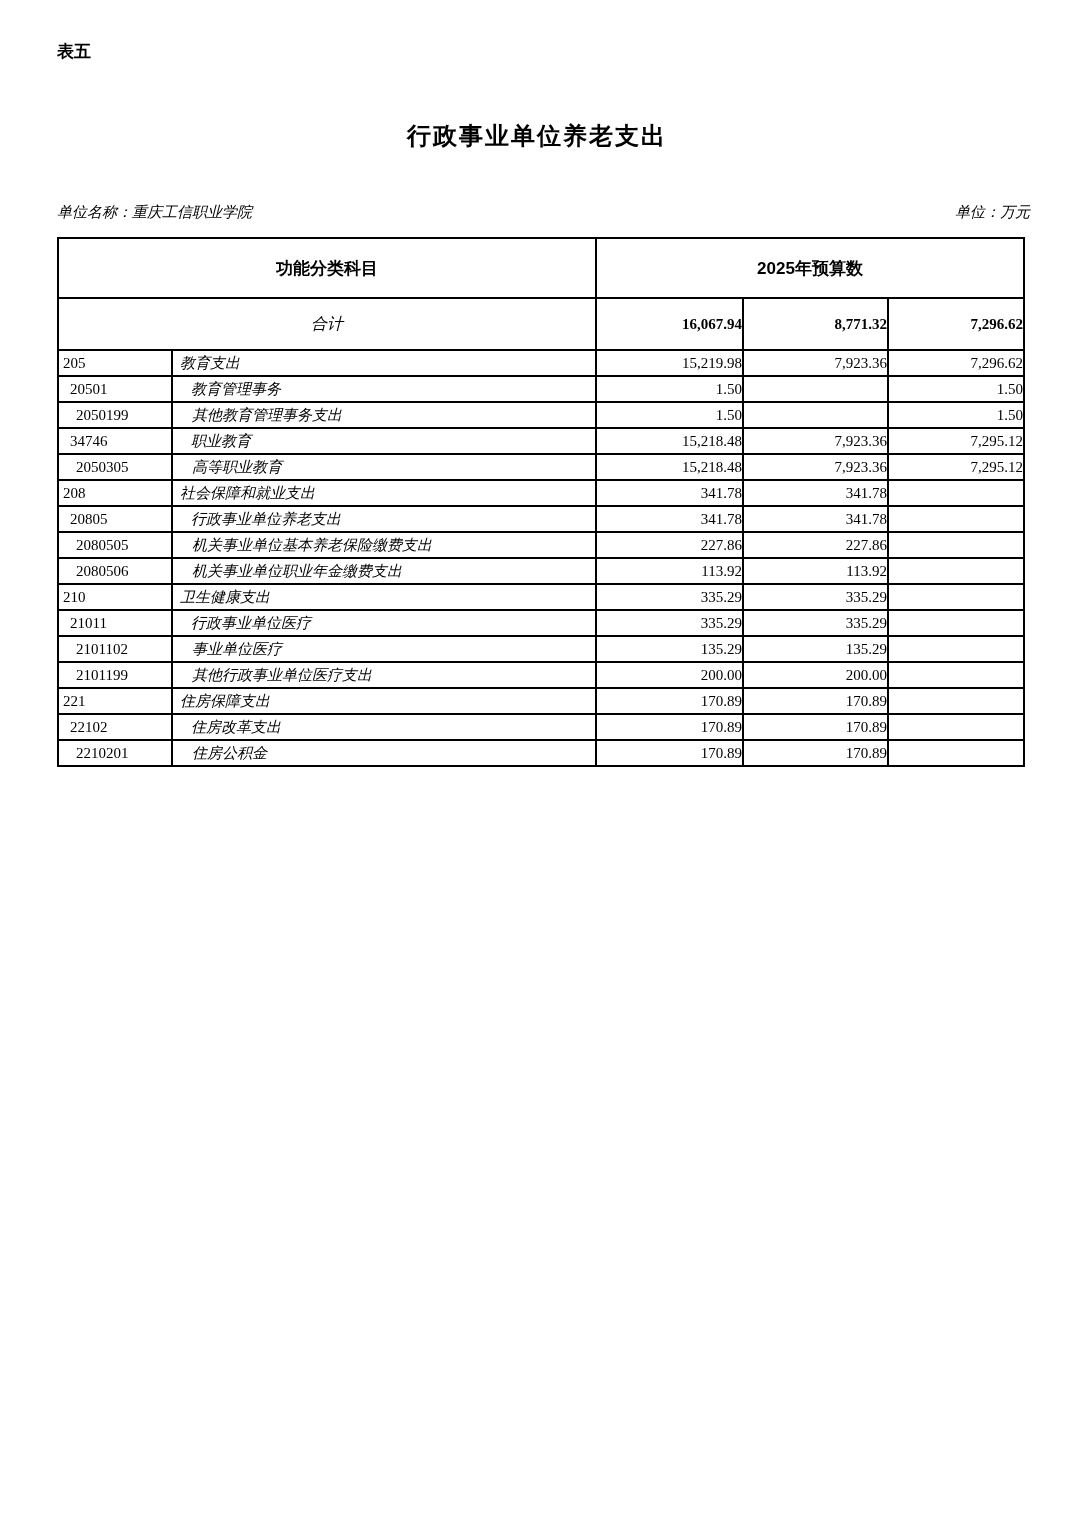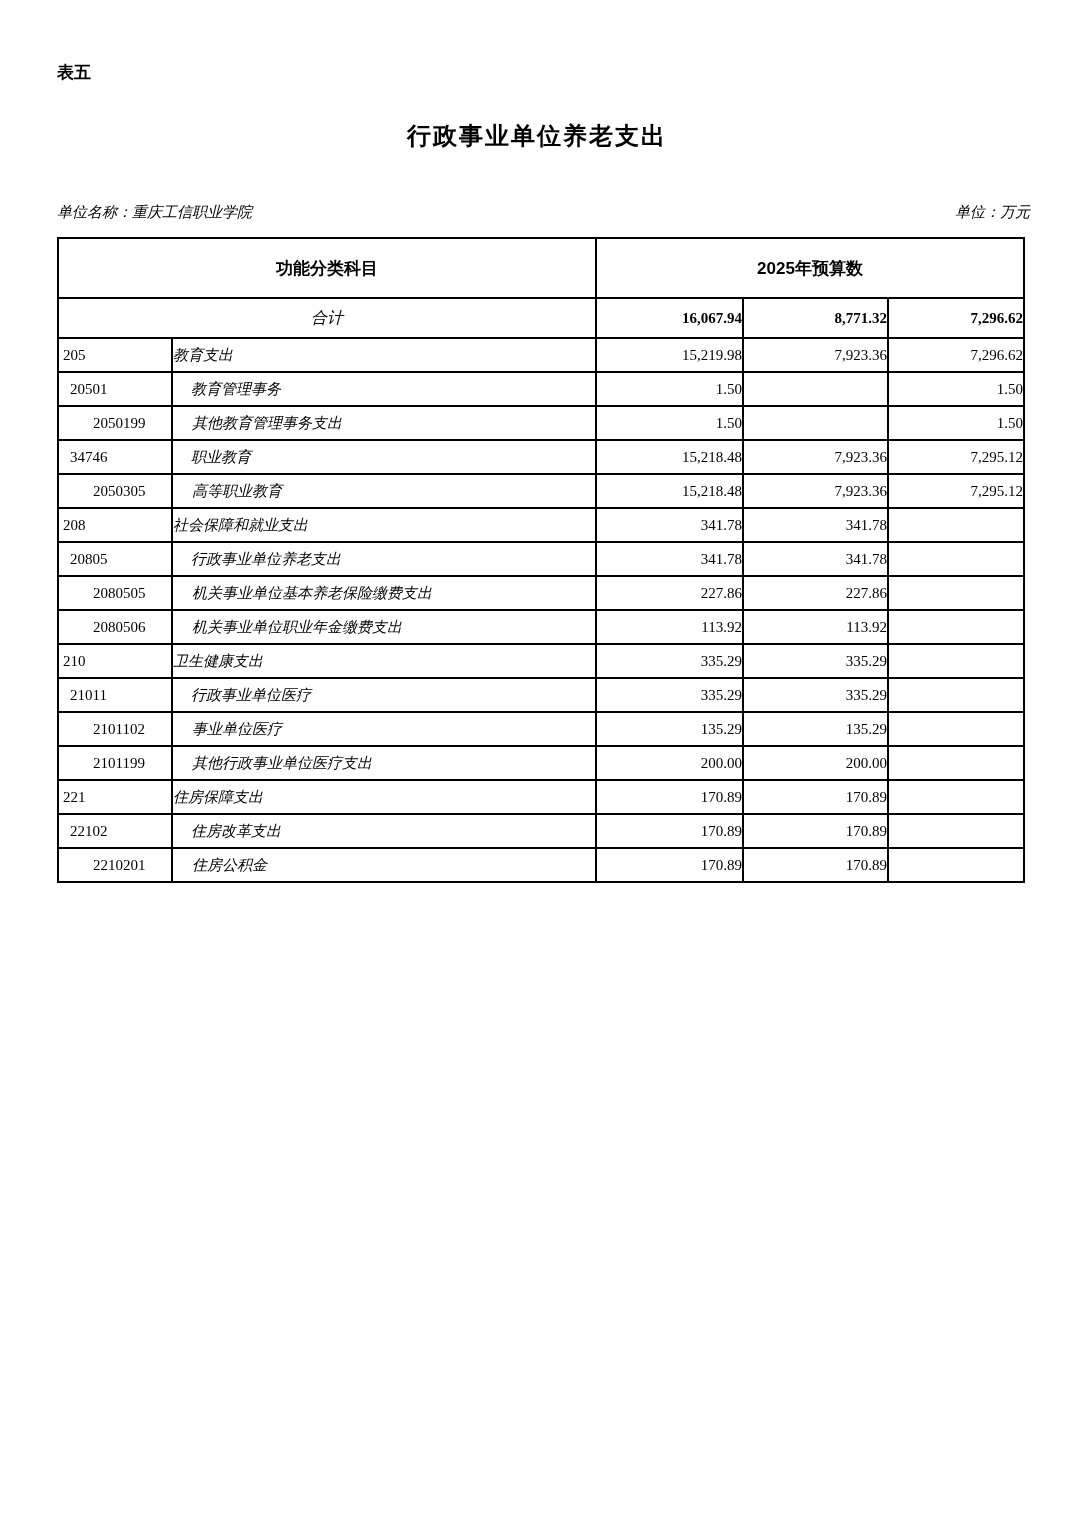--- a/index.html
+++ b/index.html
@@ -10,21 +10,21 @@
   body {
     width: 1074px;
     height: 1520px;
     position: relative;
     color: #000;
     font-family: "Liberation Serif", serif;
   }
   .sheet-label {
     position: absolute;
     left: 57px;
-    top: 61px;
+    top: 40px;
     font-family: "Liberation Sans", sans-serif;
     font-weight: bold;
     font-size: 17px;
   }
   .doc-title {
     position: absolute;
     left: 0;
     top: 120px;
     width: 100%;
     text-align: center;
@@ -60,43 +60,43 @@
   }
   .hdr {
     font-family: "Liberation Sans", sans-serif;
     font-weight: bold;
     font-size: 17px;
     text-align: center;
     vertical-align: middle;
   }
   tr.hrow1 { height: 60px; }
   tr.hrow2 { height: 52px; }
-  tr.total-row { height: 40px; }
-  tr.data-row { height: 34px; }
+  tr.total-row { height: 52px; }
+  tr.data-row { height: 26px; }
   td.code {
     font-size: 15px;
     text-align: left;
     vertical-align: middle;
   }
   td.name {
     font-size: 15px;
     text-align: left;
     vertical-align: middle;
     font-style: italic;
   }
   td.num {
     font-size: 15px;
     text-align: right;
     padding-right: 4px;
     vertical-align: middle;
   }
   td.code.lv1 { padding-left: 4px; }
   td.code.lv2 { padding-left: 11px; }
-  td.code.lv3 { padding-left: 34px; }
-  td.name.lv1 { }
+  td.code.lv3 { padding-left: 17px; }
+  td.name.lv1 { padding-left: 7px; }
   td.name.lv2 { padding-left: 18px; }
   td.name.lv3 { padding-left: 19px; }
   tr.total-row td.total-label {
     text-align: center;
     font-size: 16px;
     vertical-align: middle;
     font-style: italic;
   }
   tr.total-row td.num {
     font-weight: bold;

